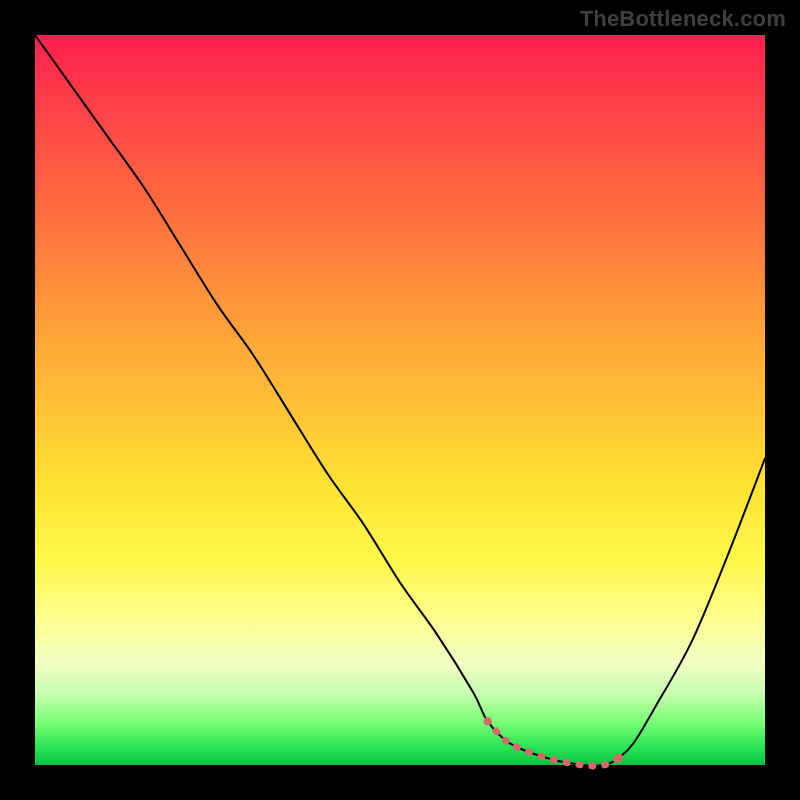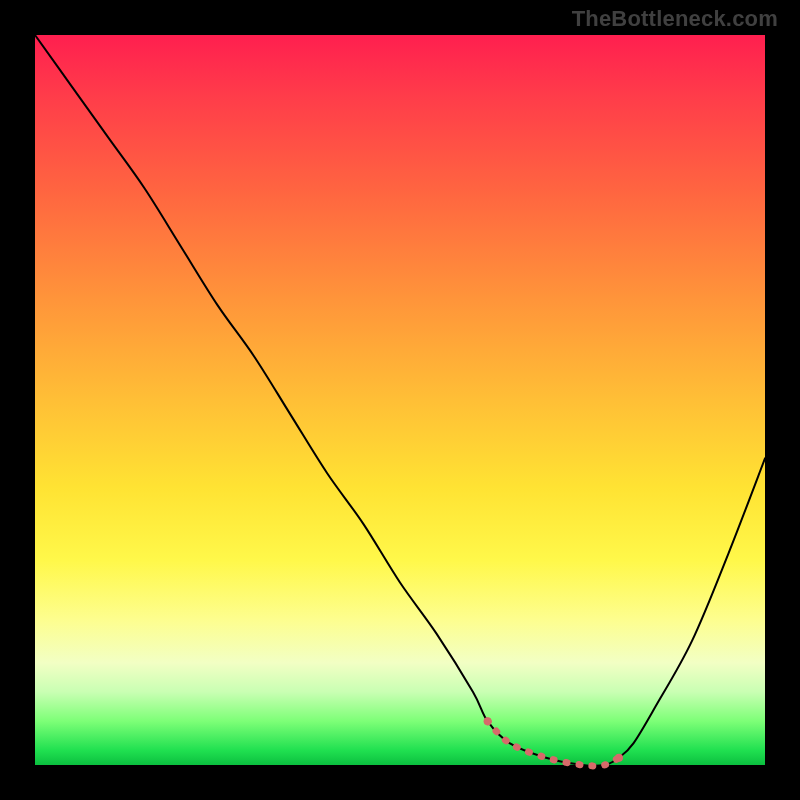--- a/index.html
+++ b/index.html
@@ -13,21 +13,21 @@
   }
   .frame {
     position: relative;
     width: 800px;
     height: 800px;
     background: #000;
   }
   .watermark {
     position: absolute;
     top: 6px;
-    right: 22px;
+    right: 14px;
     font-size: 22px;
     font-weight: 600;
     color: #404040;
     letter-spacing: 0.2px;
     z-index: 10;
   }
   .plot {
     position: absolute;
     left: 35px;
     top: 35px;

